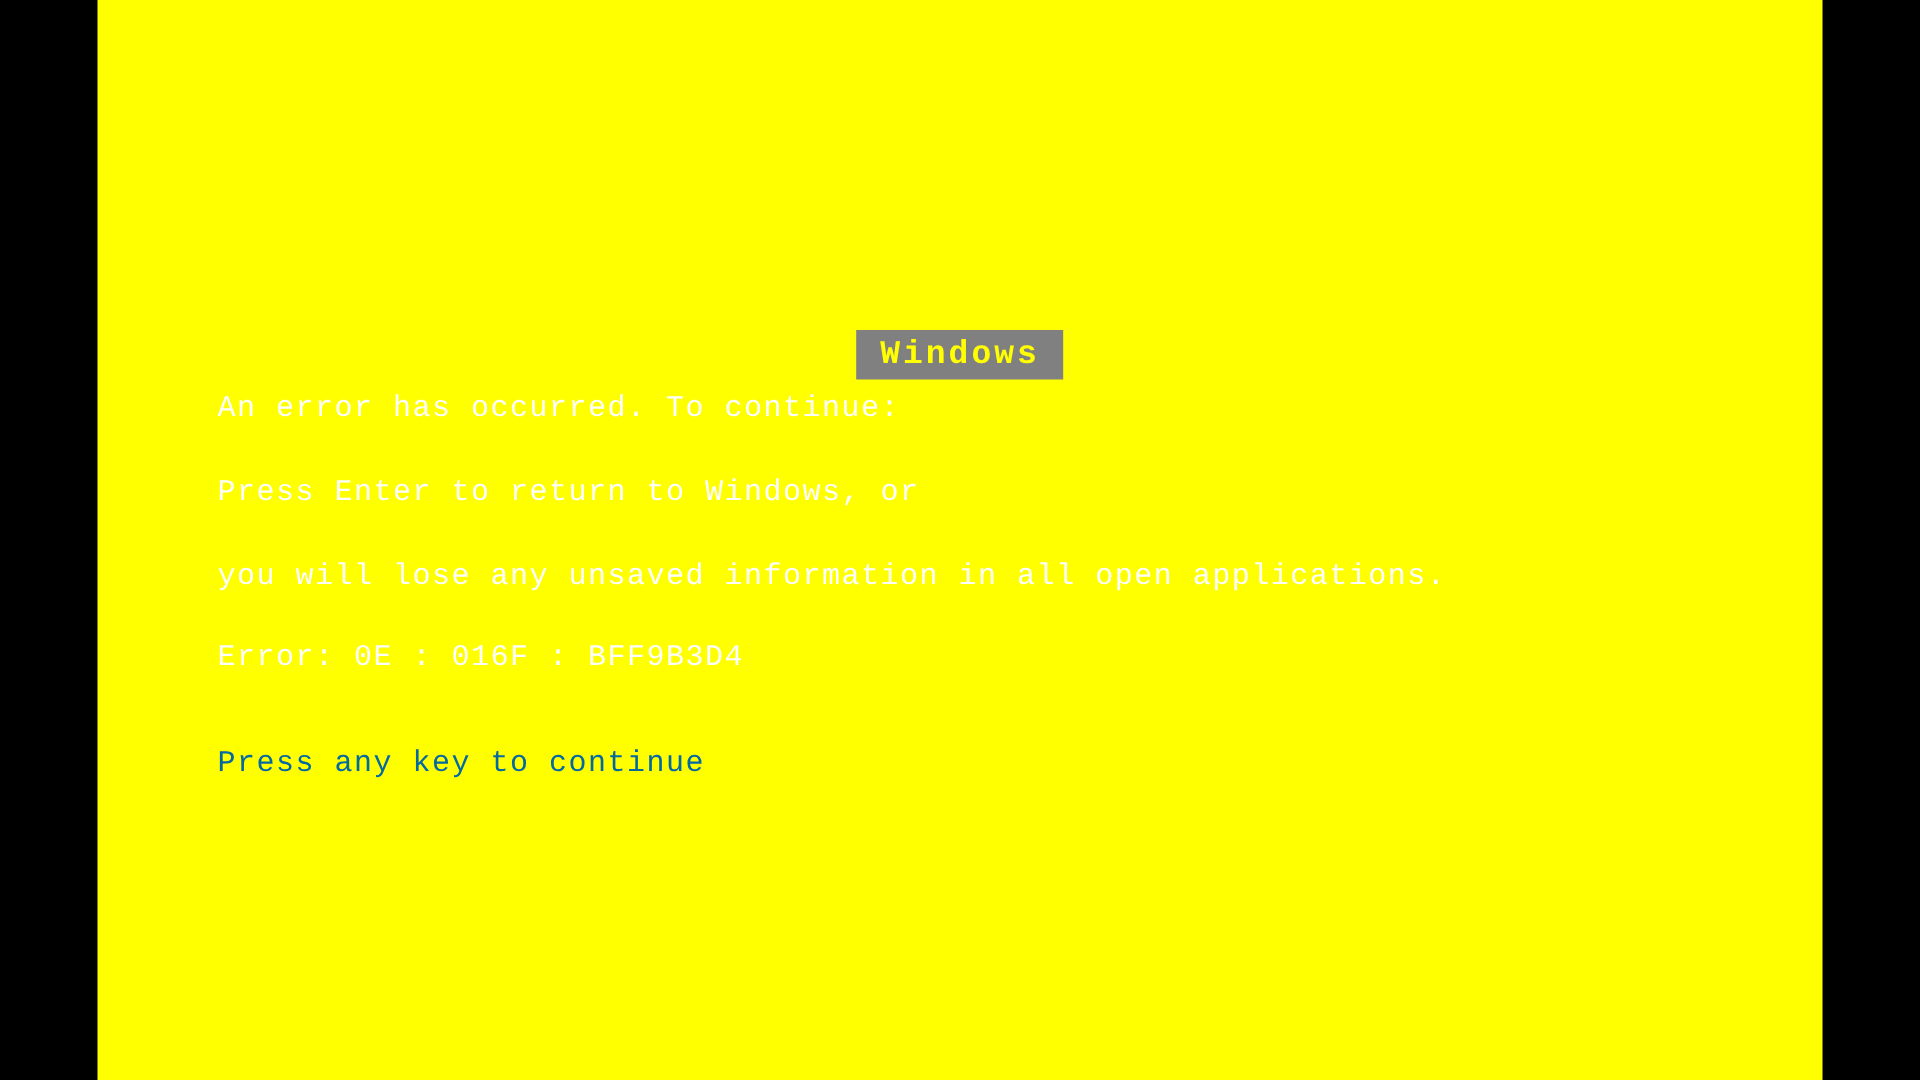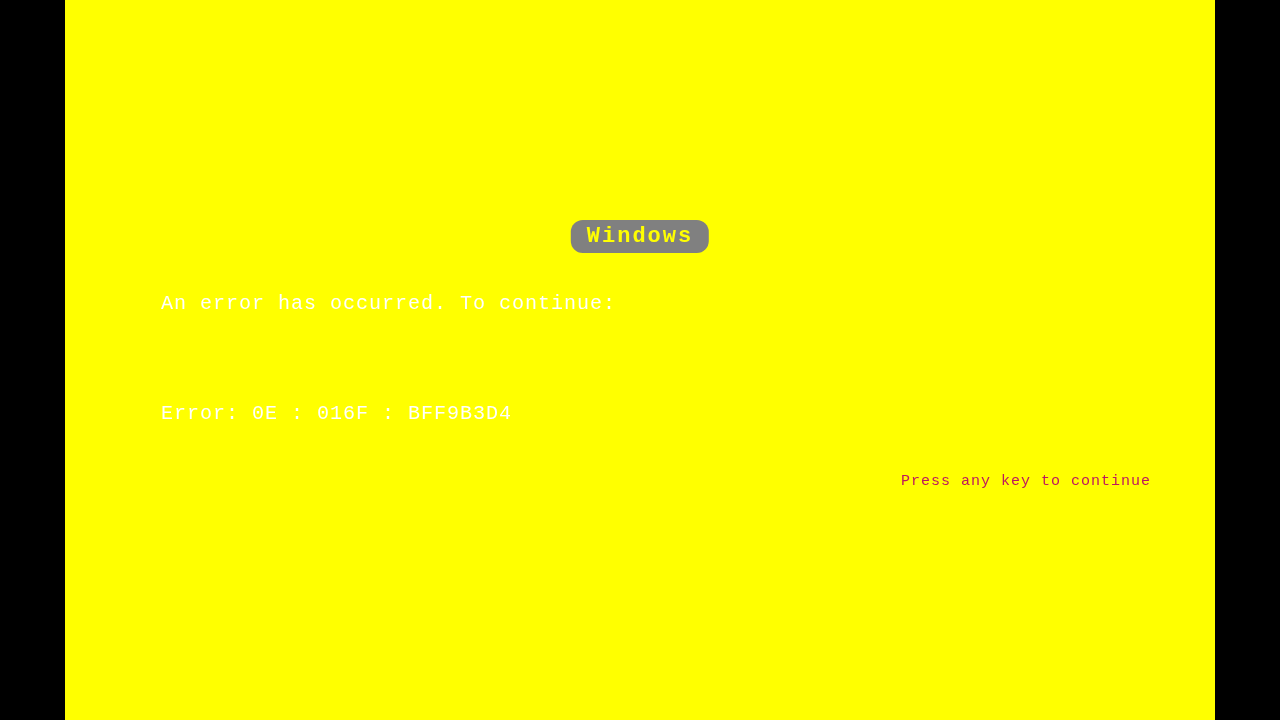--- a/index.html
+++ b/index.html
@@ -35,27 +35,25 @@
       top: 220px;
       left: 50%;
       transform: translateX(-50%);
       background-color: #808080;
       color: #FFFF00;
       font-family: 'Courier New', Courier, monospace;
       font-size: 22px;
       font-weight: bold;
       padding: 4px 16px;
       letter-spacing: 2px;
-      border-radius: 12px;
     }
 
     .error-content {
       margin-top: 60px;
       width: 100%;
-      margin-left: 16px;
     }
 
     .error-line {
       font-family: 'Courier New', Courier, monospace;
       font-size: 20px;
       color: #FFFFFF;
       line-height: 1.4;
       letter-spacing: 1px;
       margin-bottom: 0;
     }
@@ -66,36 +64,38 @@
 
     .error-code {
       font-family: Liberation Mono, monospace;
       font-size: 20px;
       color: #FFFFFF;
       letter-spacing: 1px;
     }
 
     .press-any-key {
       font-family: 'Courier New', Courier, monospace;
-      font-size: 15px;
-      color: #be185d;
+      font-size: 20px;
+      color: #0369a1;
       letter-spacing: 1px;
-      text-align: right;
+      text-align: left;
       width: 100%;
       margin-top: 20px;
     }
   </style>
 </head>
 <body>
 
 <div class="screen">
   <div class="windows-title">Windows</div>
 
   <div class="error-content">
     <div class="error-line">An error has occurred. To continue:</div>
     <div class="spacer"></div>
+    <div class="error-line">Press Enter to return to Windows, or</div>
     <div class="spacer"></div>
+    <div class="error-line">you will lose any unsaved information in all open applications.</div>
     <div class="spacer"></div>
     <div class="error-code">Error: 0E : 016F : BFF9B3D4</div>
     <div class="spacer"></div>
     <div class="press-any-key">Press any key to continue</div>
   </div>
 </div>
 
 </body></html>

